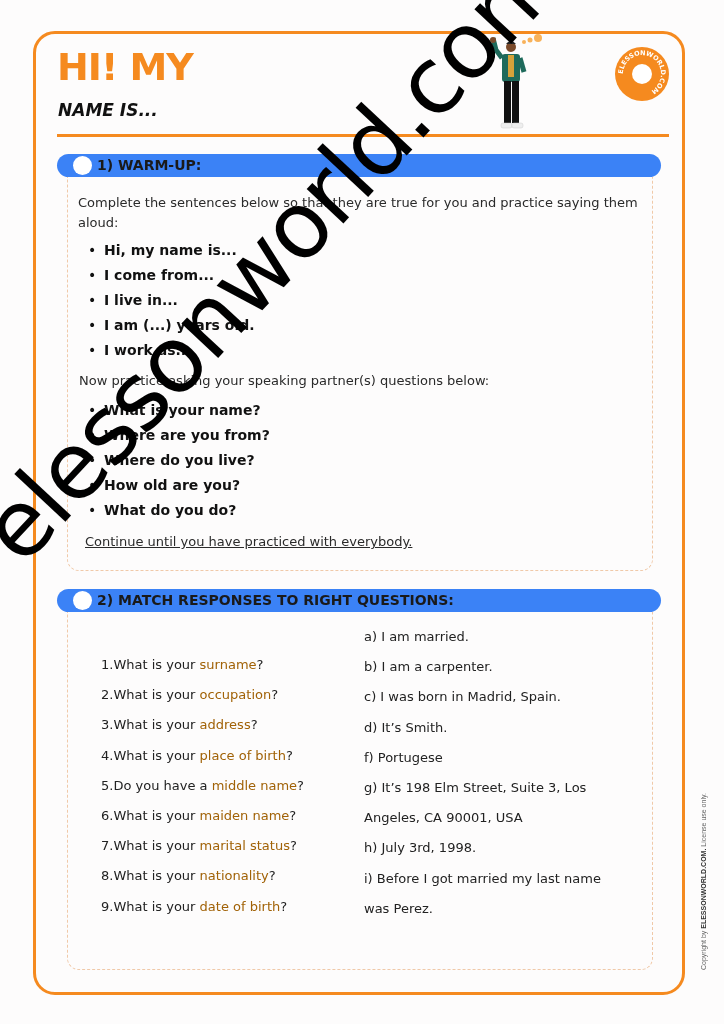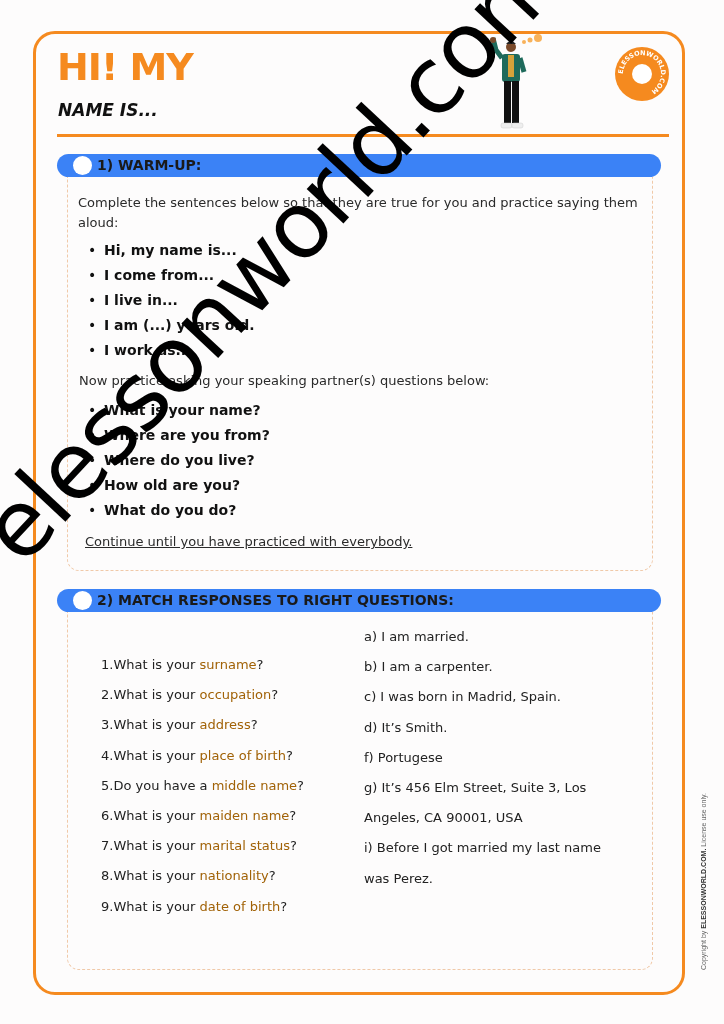--- a/index.html
+++ b/index.html
@@ -151,21 +151,22 @@
   <li><span>8.</span><span>What is your </span><b>nationality</b><span>?</span></li>
   <li><span>9.</span><span>What is your </span><b>date of birth</b><span>?</span></li>
 </ul>
 
 <ul class="a-list">
   <li>a) I am married.</li>
   <li>b) I am a carpenter.</li>
   <li>c) I was born in Madrid, Spain.</li>
   <li>d) It’s Smith.</li>
   <li>f) Portugese</li>
-  <li>g) It’s 456 Elm Street, Suite 3, Los</li>
+  <li>g) It’s 198 Elm Street, Suite 3, Los</li>
   <li>Angeles, CA 90001, USA</li>
+  <li>h) July 3rd, 1998.</li>
   <li>i) Before I got married my last name</li>
   <li>was Perez.</li>
 </ul>
 
 <div class="copyright"><span>Copyright by </span><b>ELESSONWORLD.COM.</b><span> License use only.</span></div>
 
 <div class="watermark">elessonworld.com elessonworld.co</div>
 
 </body></html>

